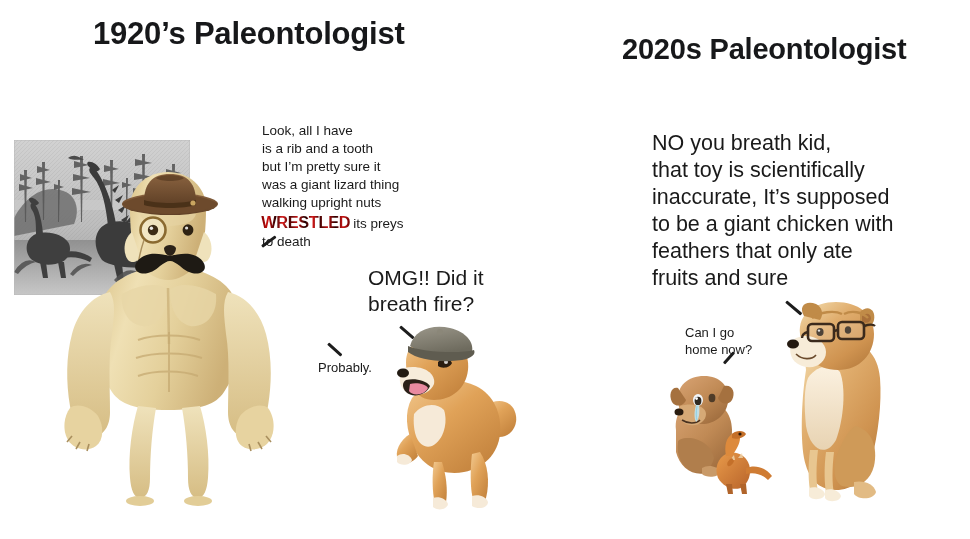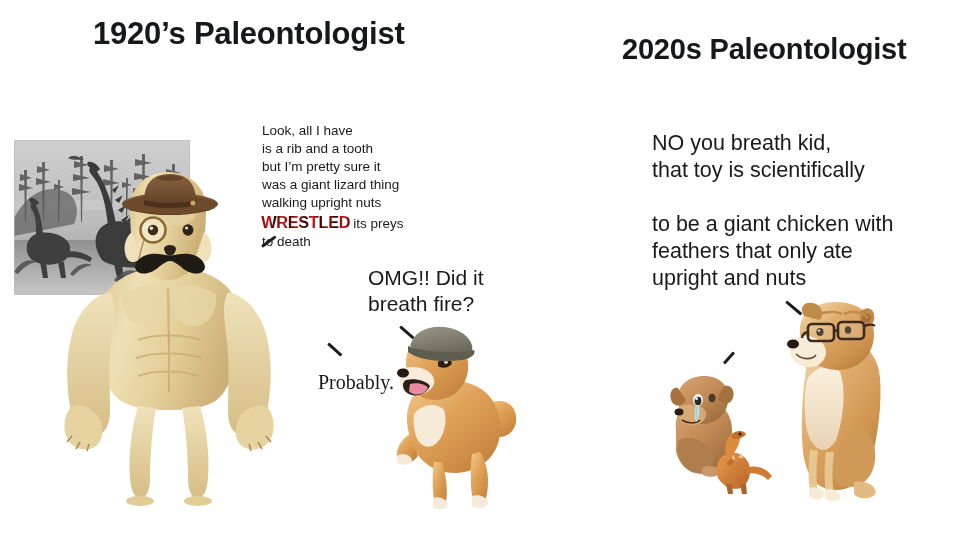--- a/index.html
+++ b/index.html
@@ -39,23 +39,22 @@
   }
   #text-1920-main {
     left: 262px; top: 102px; width: 180px;
     font-size: 13.5px; line-height: 1.33; margin-top: 20px;
   }
   #text-omg {
     left: 368px; top: 265px; width: 165px;
     font-size: 21px; line-height: 1.25;
   }
   #text-probably {
-    left: 318px; top: 370px;
-    font-size: 20px;
-    font-family: Liberation Serif, serif;
+    left: 318px; top: 360px;
+    font-size: 13px;
   }
   #text-2020-main {
     left: 652px; top: 130px; width: 275px;
     font-size: 21.5px; line-height: 1.26;
   }
   #text-can-i-go {
     left: 685px; top: 325px; width: 100px;
     font-size: 13px; line-height: 1.3;
   }
 
@@ -383,27 +382,31 @@
     <path d="M20 28 C32 34 72 36 86 32 C88 36 84 40 74 42
              C54 45 30 42 20 34 Z" fill="#5f5c50"></path>
     <circle cx="52" cy="14" r="3" fill="#8b8779"></circle>
   </svg>
 
   <div class="panel-title" id="title-right">2020s Paleontologist</div>
 
   <div class="speech" id="text-2020-main">
     <span>NO you breath kid,</span><br>
     <span>that toy is scientifically</span><br>
-    <br>
+    <span>inaccurate, It’s supposed</span><br>
     <span>to be a giant chicken with</span><br>
     <span>feathers that only ate</span><br>
-    <span>upright and nuts</span>
+    <span>fruits and sure</span>
   </div>
   <div class="tick" id="tick-2020"></div>
 
+  <div class="speech" id="text-can-i-go">
+    <span>Can I go</span><br>
+    <span>home now?</span>
+  </div>
   <div class="tick" id="tick-puppy"></div>
 
   <svg id="sad-puppy" class="figure" viewBox="0 0 112 122">
     <defs>
       <linearGradient id="pupG" x1="0" y1="0" x2="0.8" y2="1">
         <stop offset="0%" stop-color="#d9a474"></stop>
         <stop offset="55%" stop-color="#c08a55"></stop>
         <stop offset="100%" stop-color="#9c6a3c"></stop>
       </linearGradient>
       <linearGradient id="trexG" x1="0" y1="0" x2="1" y2="1">

